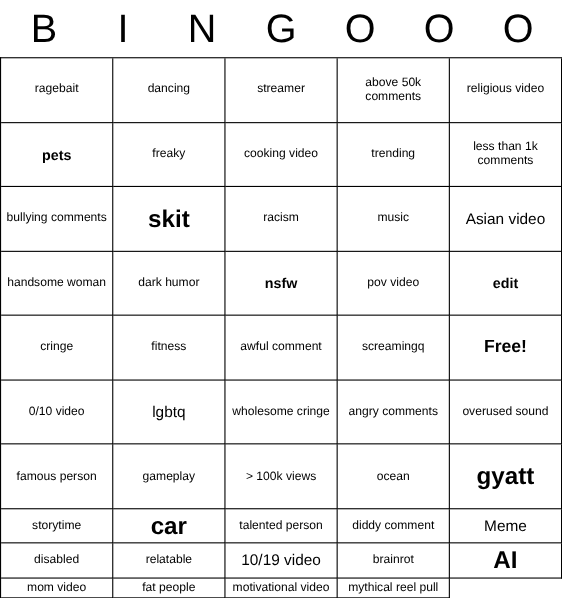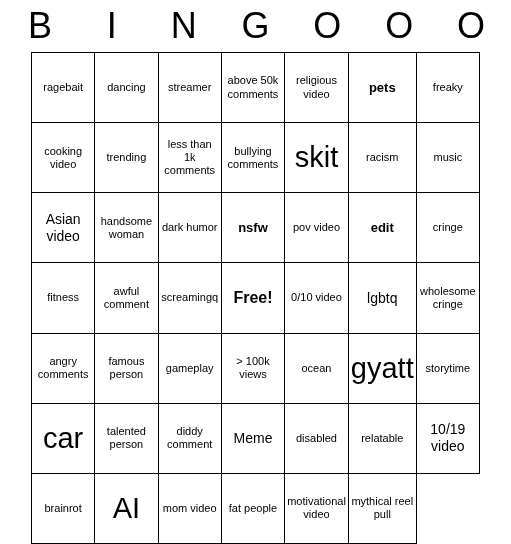--- a/index.html
+++ b/index.html
@@ -22,23 +22,23 @@
       padding: 0 4px;
     }
     .bingo-title span {
       font-size: 36px;
       font-weight: normal;
       flex: 1;
       text-align: center;
     }
     .bingo-grid {
       display: grid;
-      grid-template-columns: repeat(7, 1fr);
+      grid-template-columns: repeat(5, 1fr);
       grid-template-rows: repeat(7, 1fr);
-      width: 449px;
+      width: 511px;
       height: 492px;
       border-top: 1.5px solid #000;
       border-left: 1.5px solid #000;
     }
     .cell {
       border-right: 1.5px solid #000;
       border-bottom: 1.5px solid #000;
       display: flex;
       align-items: center;
       justify-content: center;
@@ -54,22 +54,22 @@
     }
     .cell.medium {
       font-size: 14px;
       font-weight: normal;
     }
     .cell.free {
       font-size: 16px;
       font-weight: bold;
     }
     .cell.xl {
-      font-size: 29px;
-      font-weight: normal;
+      font-size: 22px;
+      font-weight: bold;
     }
   </style>
 </head>
 <body>
 
 <div class="bingo-title">
 <span>B</span>
     <span>I</span>
     <span>N</span>
     <span>G</span>
@@ -101,20 +101,21 @@
     <div class="cell large">edit</div>
     <div class="cell">cringe</div>
     <div class="cell">fitness</div>
     <div class="cell">awful comment</div>
     <div class="cell">screamingq</div>
     <div class="cell free">Free!</div>
     <div class="cell">0/10 video</div>
     <div class="cell medium">lgbtq</div>
     <div class="cell">wholesome cringe</div>
     <div class="cell">angry comments</div>
+    <div class="cell">overused sound</div>
     <div class="cell">famous person</div>
     <div class="cell">gameplay</div>
     <div class="cell">&gt; 100k views</div>
     <div class="cell">ocean</div>
     <div class="cell xl">gyatt</div>
     <div class="cell">storytime</div>
     <div class="cell xl">car</div>
     <div class="cell">talented person</div>
     <div class="cell">diddy comment</div>
     <div class="cell medium">Meme</div>

